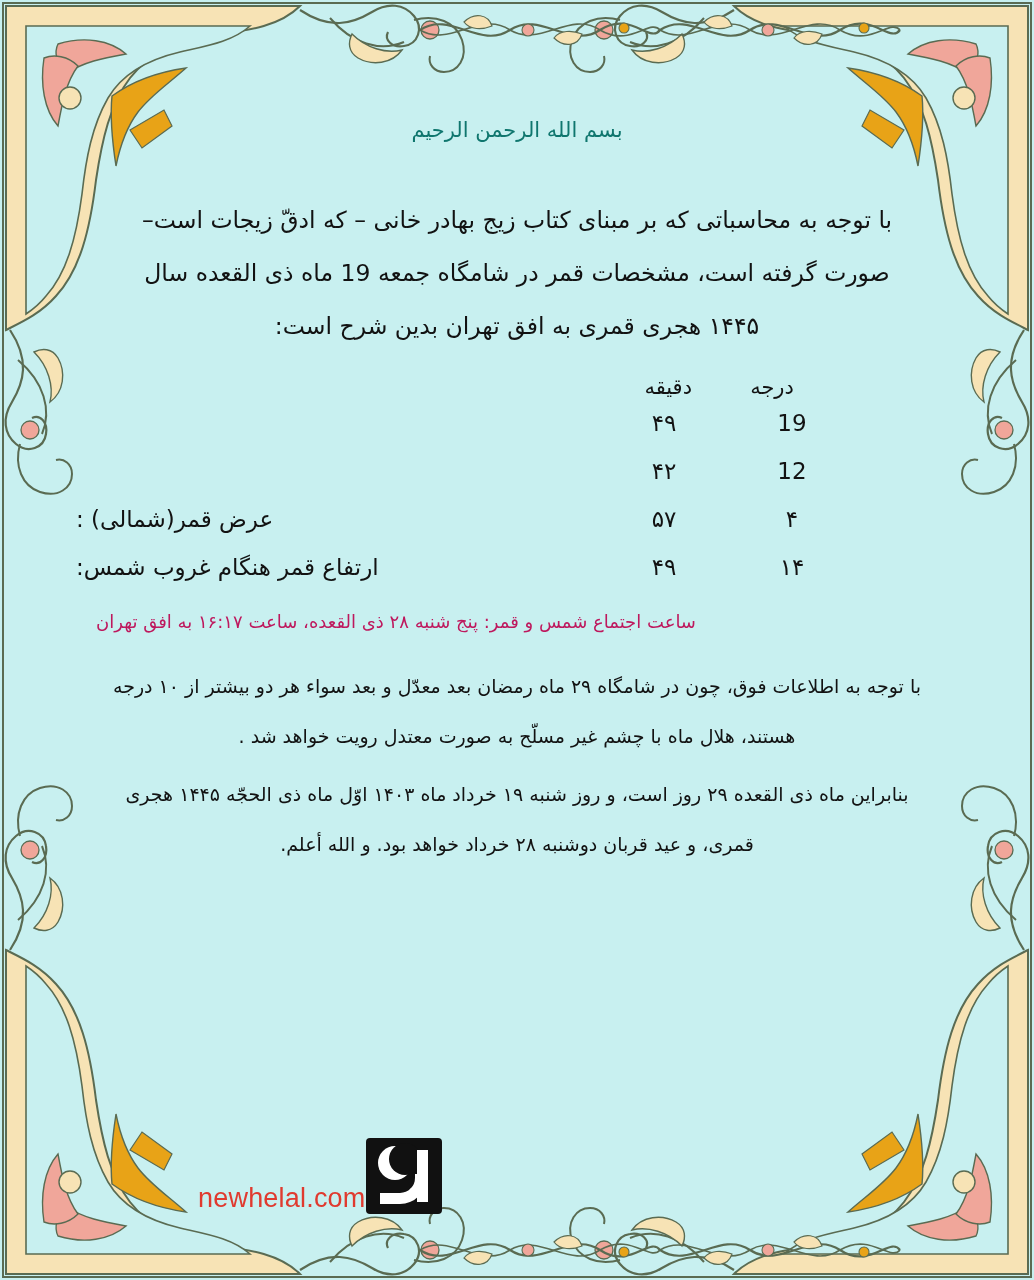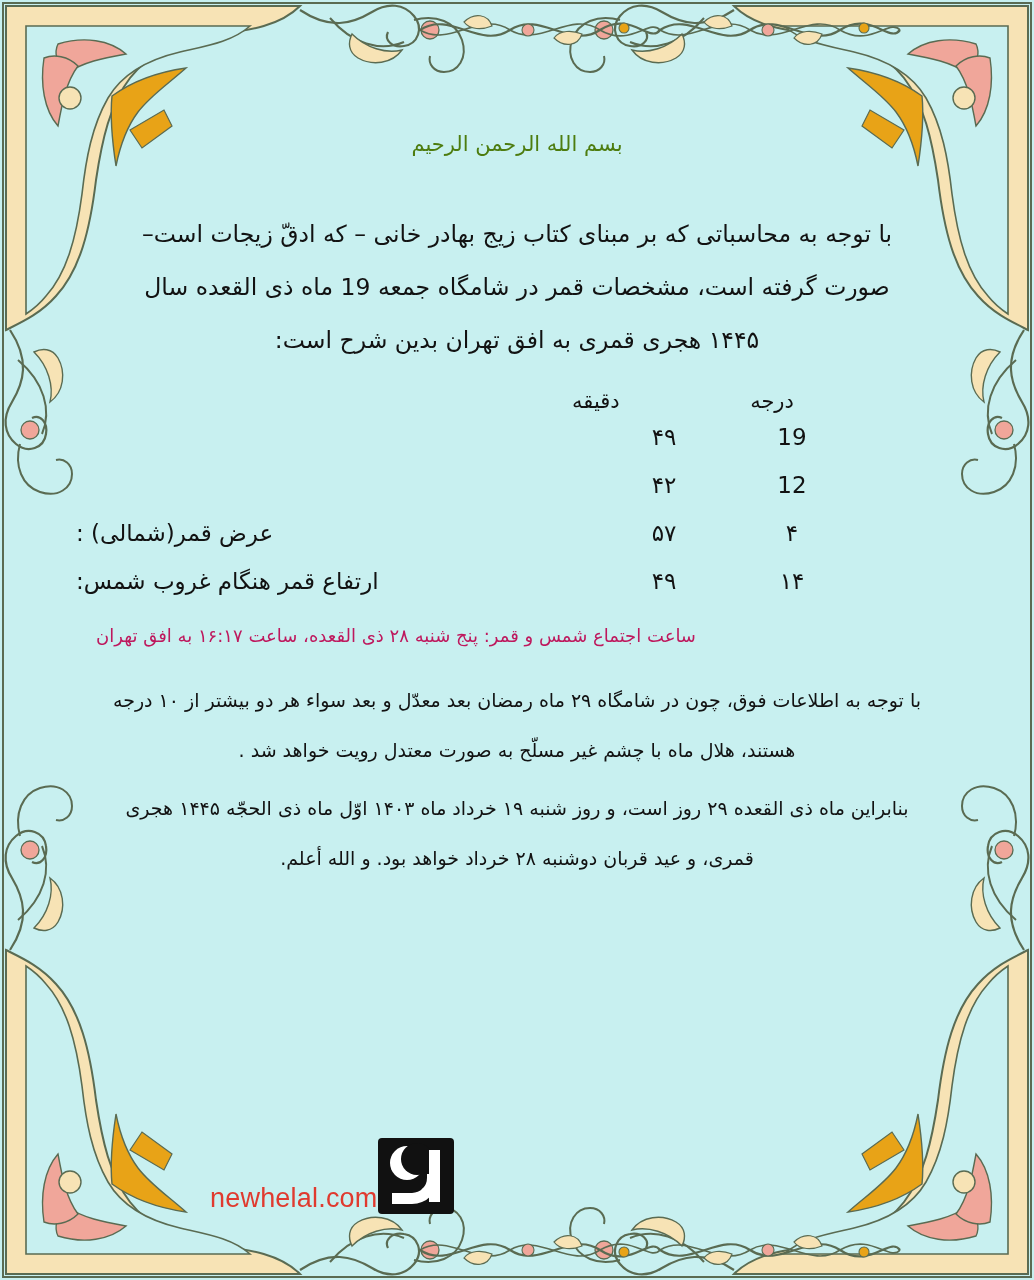--- a/index.html
+++ b/index.html
@@ -31,22 +31,22 @@
     position: absolute;
     left: 70px;
     top: 100px;
     width: 894px;
     height: 1080px;
     direction: rtl;
     text-align: center;
   }
   .bismillah {
     font-size: 21px;
-    color: #4d7c0f;
-    margin: 32px 0 0 0;
+    color: #0f766e;
+    margin: 18px 0 0 0;
     letter-spacing: 0.2px;
   }
   .intro {
     font-size: 23.5px;
     line-height: 53px;
     color: #121212;
     margin: 52px 60px 0 60px;
     text-align: center;
   }
   .table-block {
@@ -60,21 +60,21 @@
     color: #121212;
     padding: 0 0 0 0;
   }
   .col-head .h-deg {
     width: 120px;
     text-align: center;
     margin-right: 132px;
   }
   .col-head .h-min {
     width: 120px;
-    text-align: left;
+    text-align: right;
     margin-right: 20px;
   }
   .row {
     display: flex;
     flex-direction: row;
     align-items: baseline;
     font-size: 23px;
     line-height: 48px;
     color: #121212;
   }
@@ -105,21 +105,21 @@
     font-size: 19px;
     line-height: 50px;
     color: #121212;
     margin: 14px 28px 0 28px;
     text-align: center;
   }
   .para.tight { margin-top: 8px; }
   
   .footer {
     position: absolute;
-    left: 196px;
+    left: 184px;
     bottom: 66px;
     display: flex;
     flex-direction: row-reverse;
     align-items: flex-end;
     direction: ltr;
   }
   .logo-mark {
     width: 76px;
     height: 76px;
     background: #111111;

